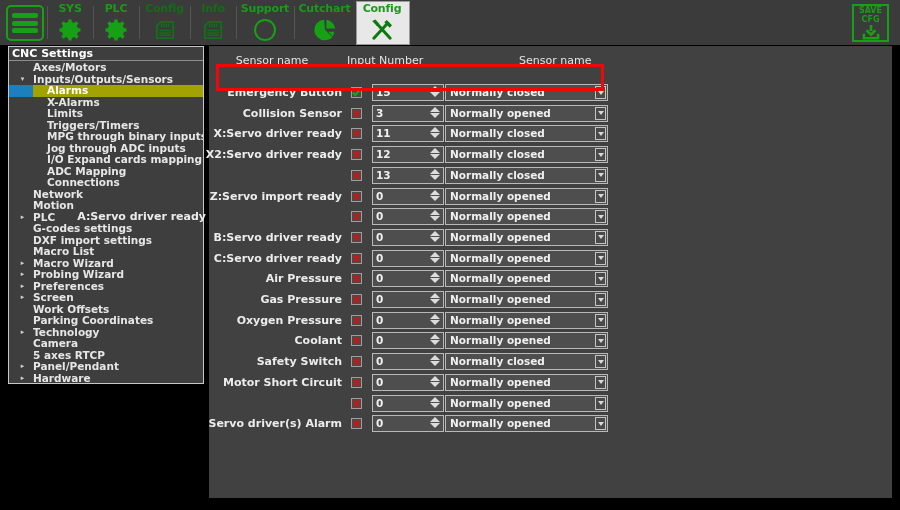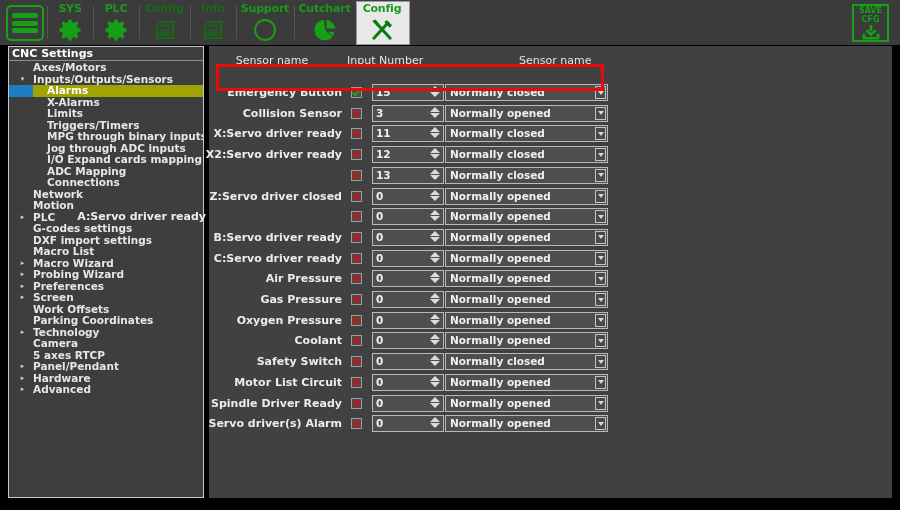--- a/index.html
+++ b/index.html
@@ -27,21 +27,21 @@
   .hbar{width:26px;height:5px;background:#16a016;border-radius:2px;}
 
   .tbactive{position:absolute;background:#e8e8e8;border:1px solid #9a9a9a;}
 
   .savebtn{position:absolute;right:11px;top:4px;width:37px;height:38px;border:2px solid #15a015;
            background:#3b3b3b;display:flex;flex-direction:column;align-items:center;
            justify-content:flex-start;box-sizing:border-box;}
   .savetxt{font-size:8px;font-weight:bold;color:#15a015;line-height:8px;margin-top:1px;}
 
   
-  .sidebar{position:absolute;left:8px;top:46px;width:196px;height:452px;
+  .sidebar{position:absolute;left:8px;top:46px;width:196px;height:338px;
            background:#3e3e3e;border:1px solid #c8c8c8;box-sizing:border-box;overflow:hidden;}
   .treehead{height:13px;line-height:13px;font-size:11px;font-weight:bold;color:#ffffff;
             padding-left:3px;background:#3e3e3e;border-bottom:1px solid #8d8d8d;}
   .trow{position:relative;height:11.5px;line-height:11.5px;font-size:10.5px;font-weight:bold;
         color:#e6e6e6;white-space:nowrap;}
   .trow .tlabel{position:absolute;top:0;}
   .twist{position:absolute;width:9px;text-align:center;font-size:7px;color:#d0d0d0;top:0;}
   .trow.sel{background:#a2a203;color:#ffffff;}
   .selmark{position:absolute;left:0;top:0;width:24px;height:11.5px;background:#1c7fbf;}
 
@@ -370,21 +370,21 @@
             </div>
           </div>
           <div class="combo" style="left:220px;">
             <div class="comboval">Normally closed</div>
             <div class="combobtn">
               <i></i>
             </div>
           </div>
         </div>
         <div class="row" style="top: 125.5px; width: 683px;">
-          <div class="rname" style="right:566px;">Z:Servo driver closed</div>
+          <div class="rname" style="right:566px;">Z:Servo import ready</div>
           <div class="chk" style="left:126px;">
             <svg width="9" height="9" viewBox="0 0 10 10">
               <path d="M1.5 1.5 L8.5 8.5 M8.5 1.5 L1.5 8.5" stroke="#d01414" stroke-width="2.2" fill="none"></path>
             </svg>
           </div>
           <div class="spin" style="left:147px;">
             <div class="spinval">0</div>
             <div class="spinbtns">
               <div class="spinup"></div>
               <div class="spindn"></div>
@@ -559,42 +559,41 @@
             </div>
           </div>
           <div class="combo" style="left:220px;">
             <div class="comboval">Normally closed</div>
             <div class="combobtn">
               <i></i>
             </div>
           </div>
         </div>
         <div class="row" style="top: 311.8px; width: 683px;">
-          <div class="rname" style="right:566px;">Motor List Circuit</div>
+          <div class="rname" style="right:566px;">Motor Short Circuit</div>
           <div class="chk" style="left:126px;">
             <svg width="9" height="9" viewBox="0 0 10 10">
               <path d="M1.5 1.5 L8.5 8.5 M8.5 1.5 L1.5 8.5" stroke="#d01414" stroke-width="2.2" fill="none"></path>
             </svg>
           </div>
           <div class="spin" style="left:147px;">
             <div class="spinval">0</div>
             <div class="spinbtns">
               <div class="spinup"></div>
               <div class="spindn"></div>
             </div>
           </div>
           <div class="combo" style="left:220px;">
             <div class="comboval">Normally opened</div>
             <div class="combobtn">
               <i></i>
             </div>
           </div>
         </div>
         <div class="row" style="top: 332.5px; width: 683px;">
-          <div class="rname" style="right:566px;">Spindle Driver Ready</div>
           <div class="chk" style="left:126px;">
             <svg width="9" height="9" viewBox="0 0 10 10">
               <path d="M1.5 1.5 L8.5 8.5 M8.5 1.5 L1.5 8.5" stroke="#d01414" stroke-width="2.2" fill="none"></path>
             </svg>
           </div>
           <div class="spin" style="left:147px;">
             <div class="spinval">0</div>
             <div class="spinbtns">
               <div class="spinup"></div>
               <div class="spindn"></div>

